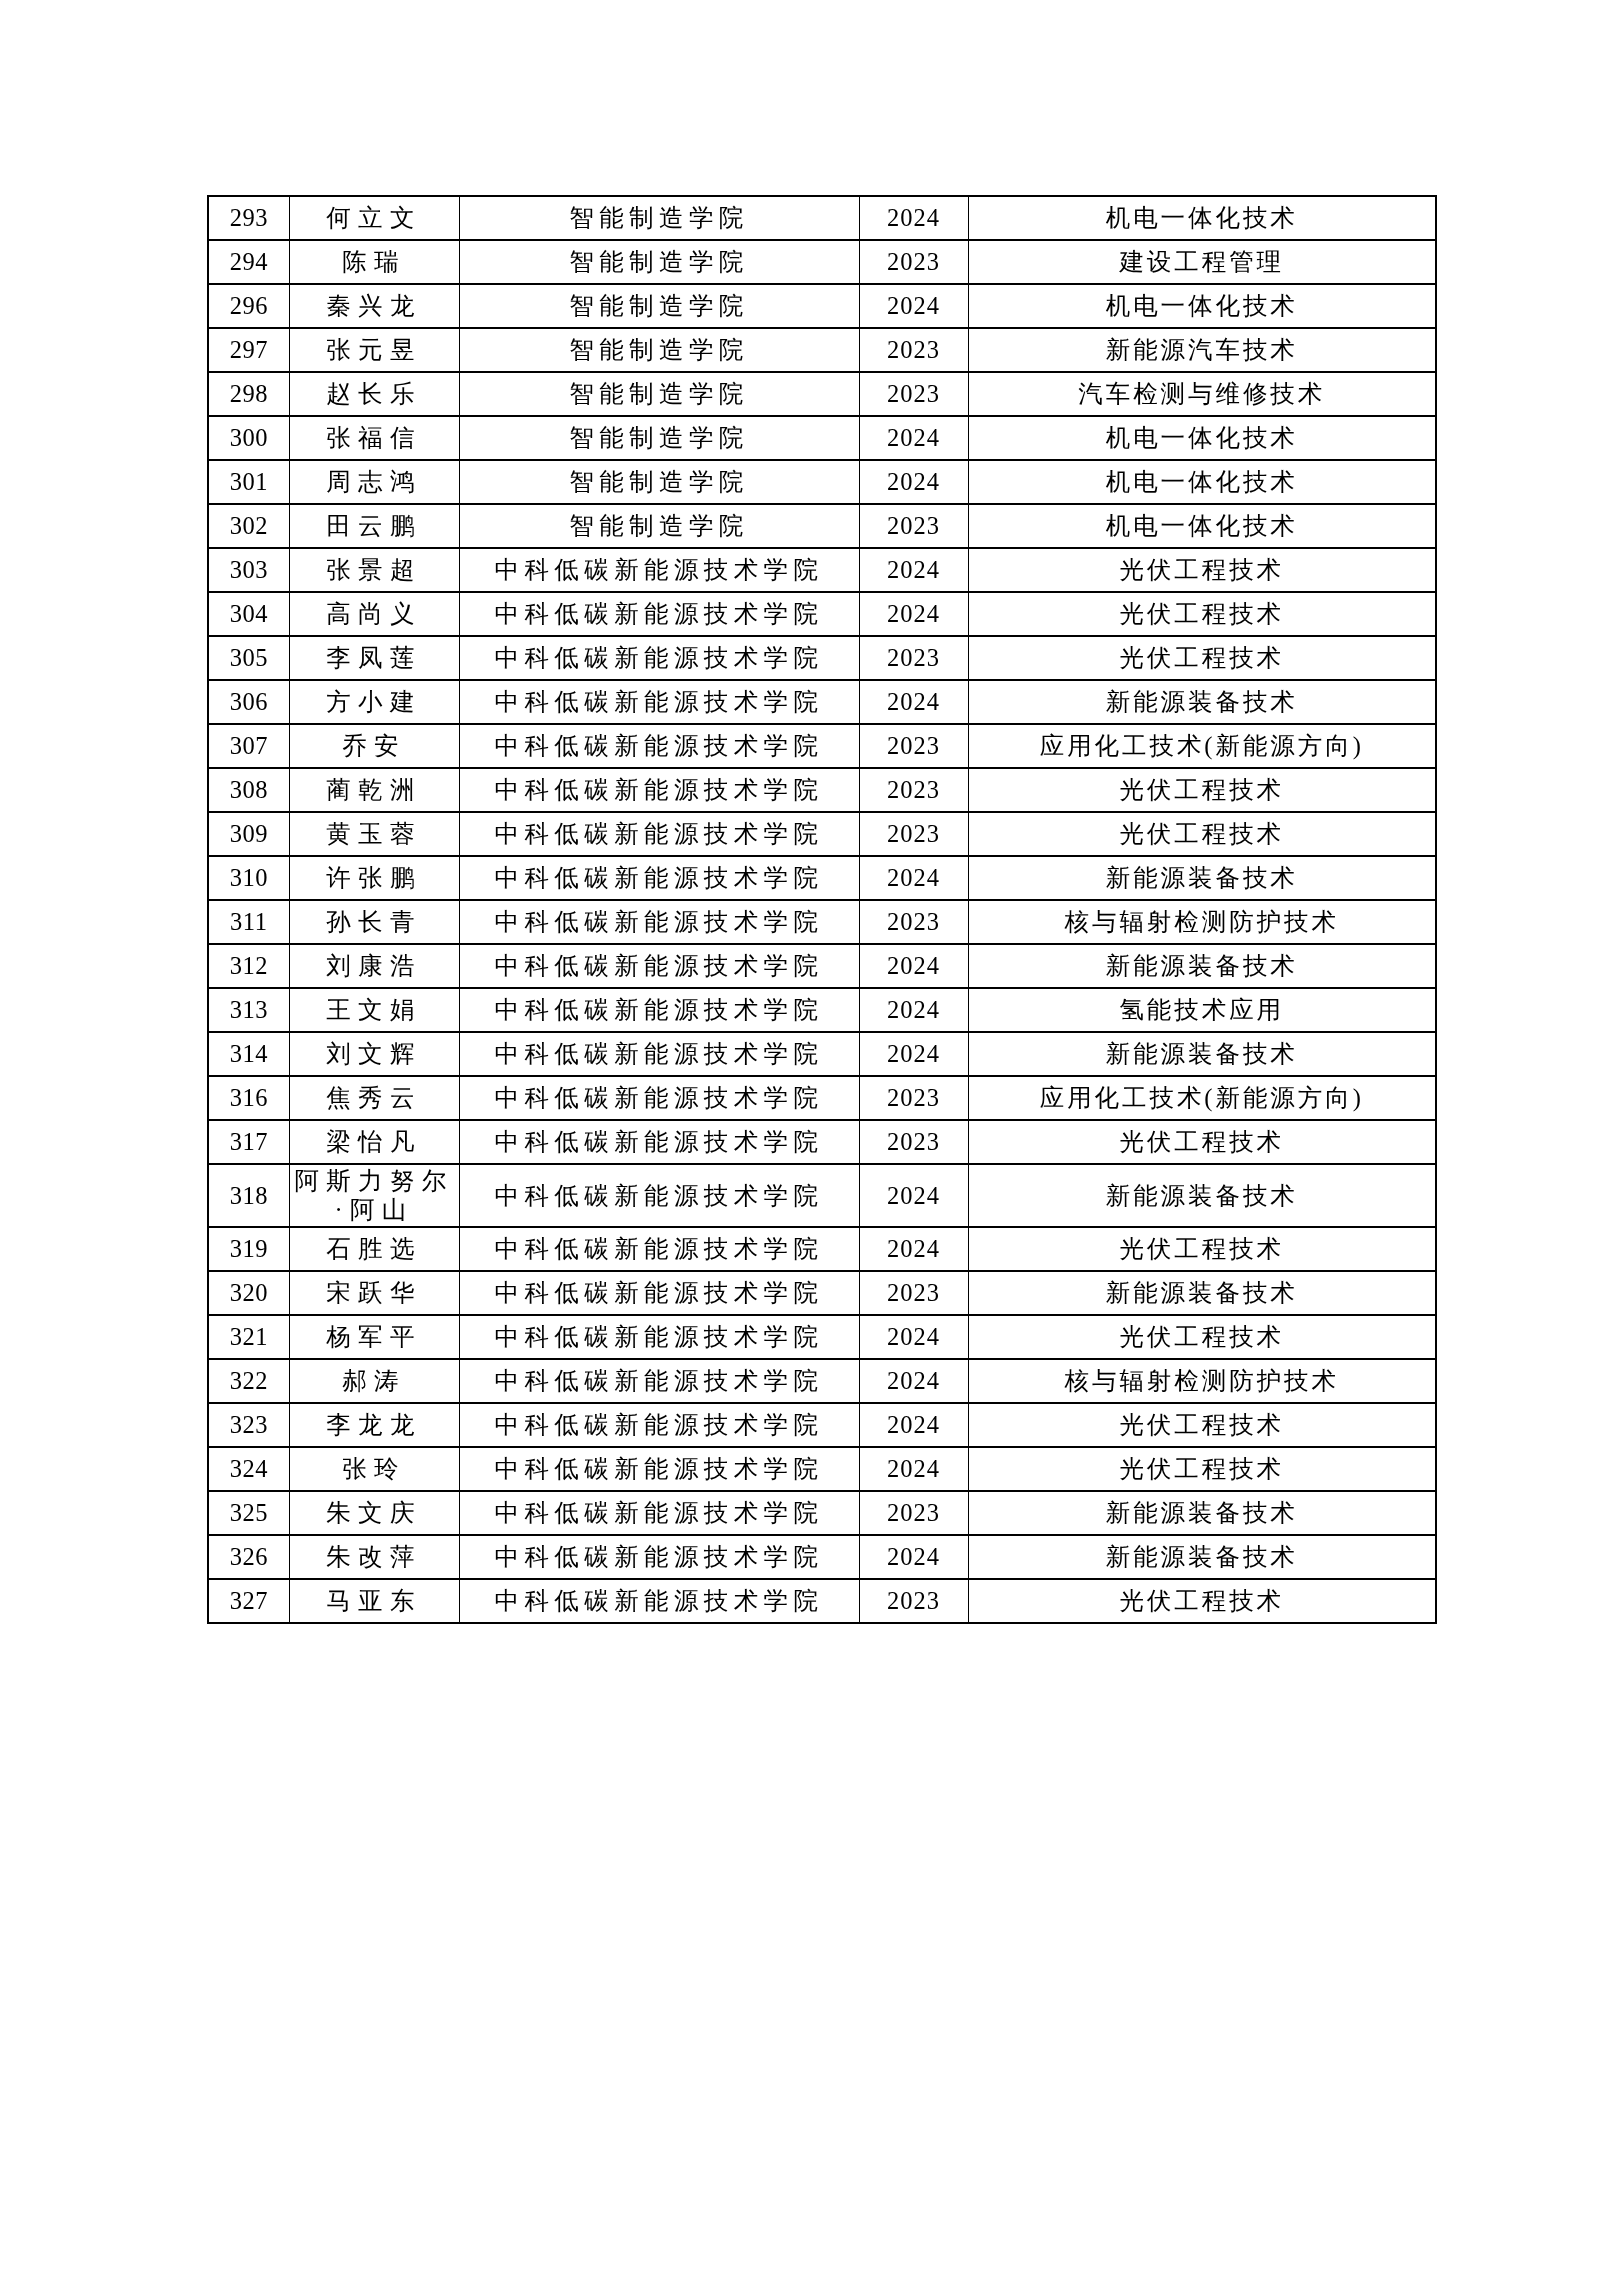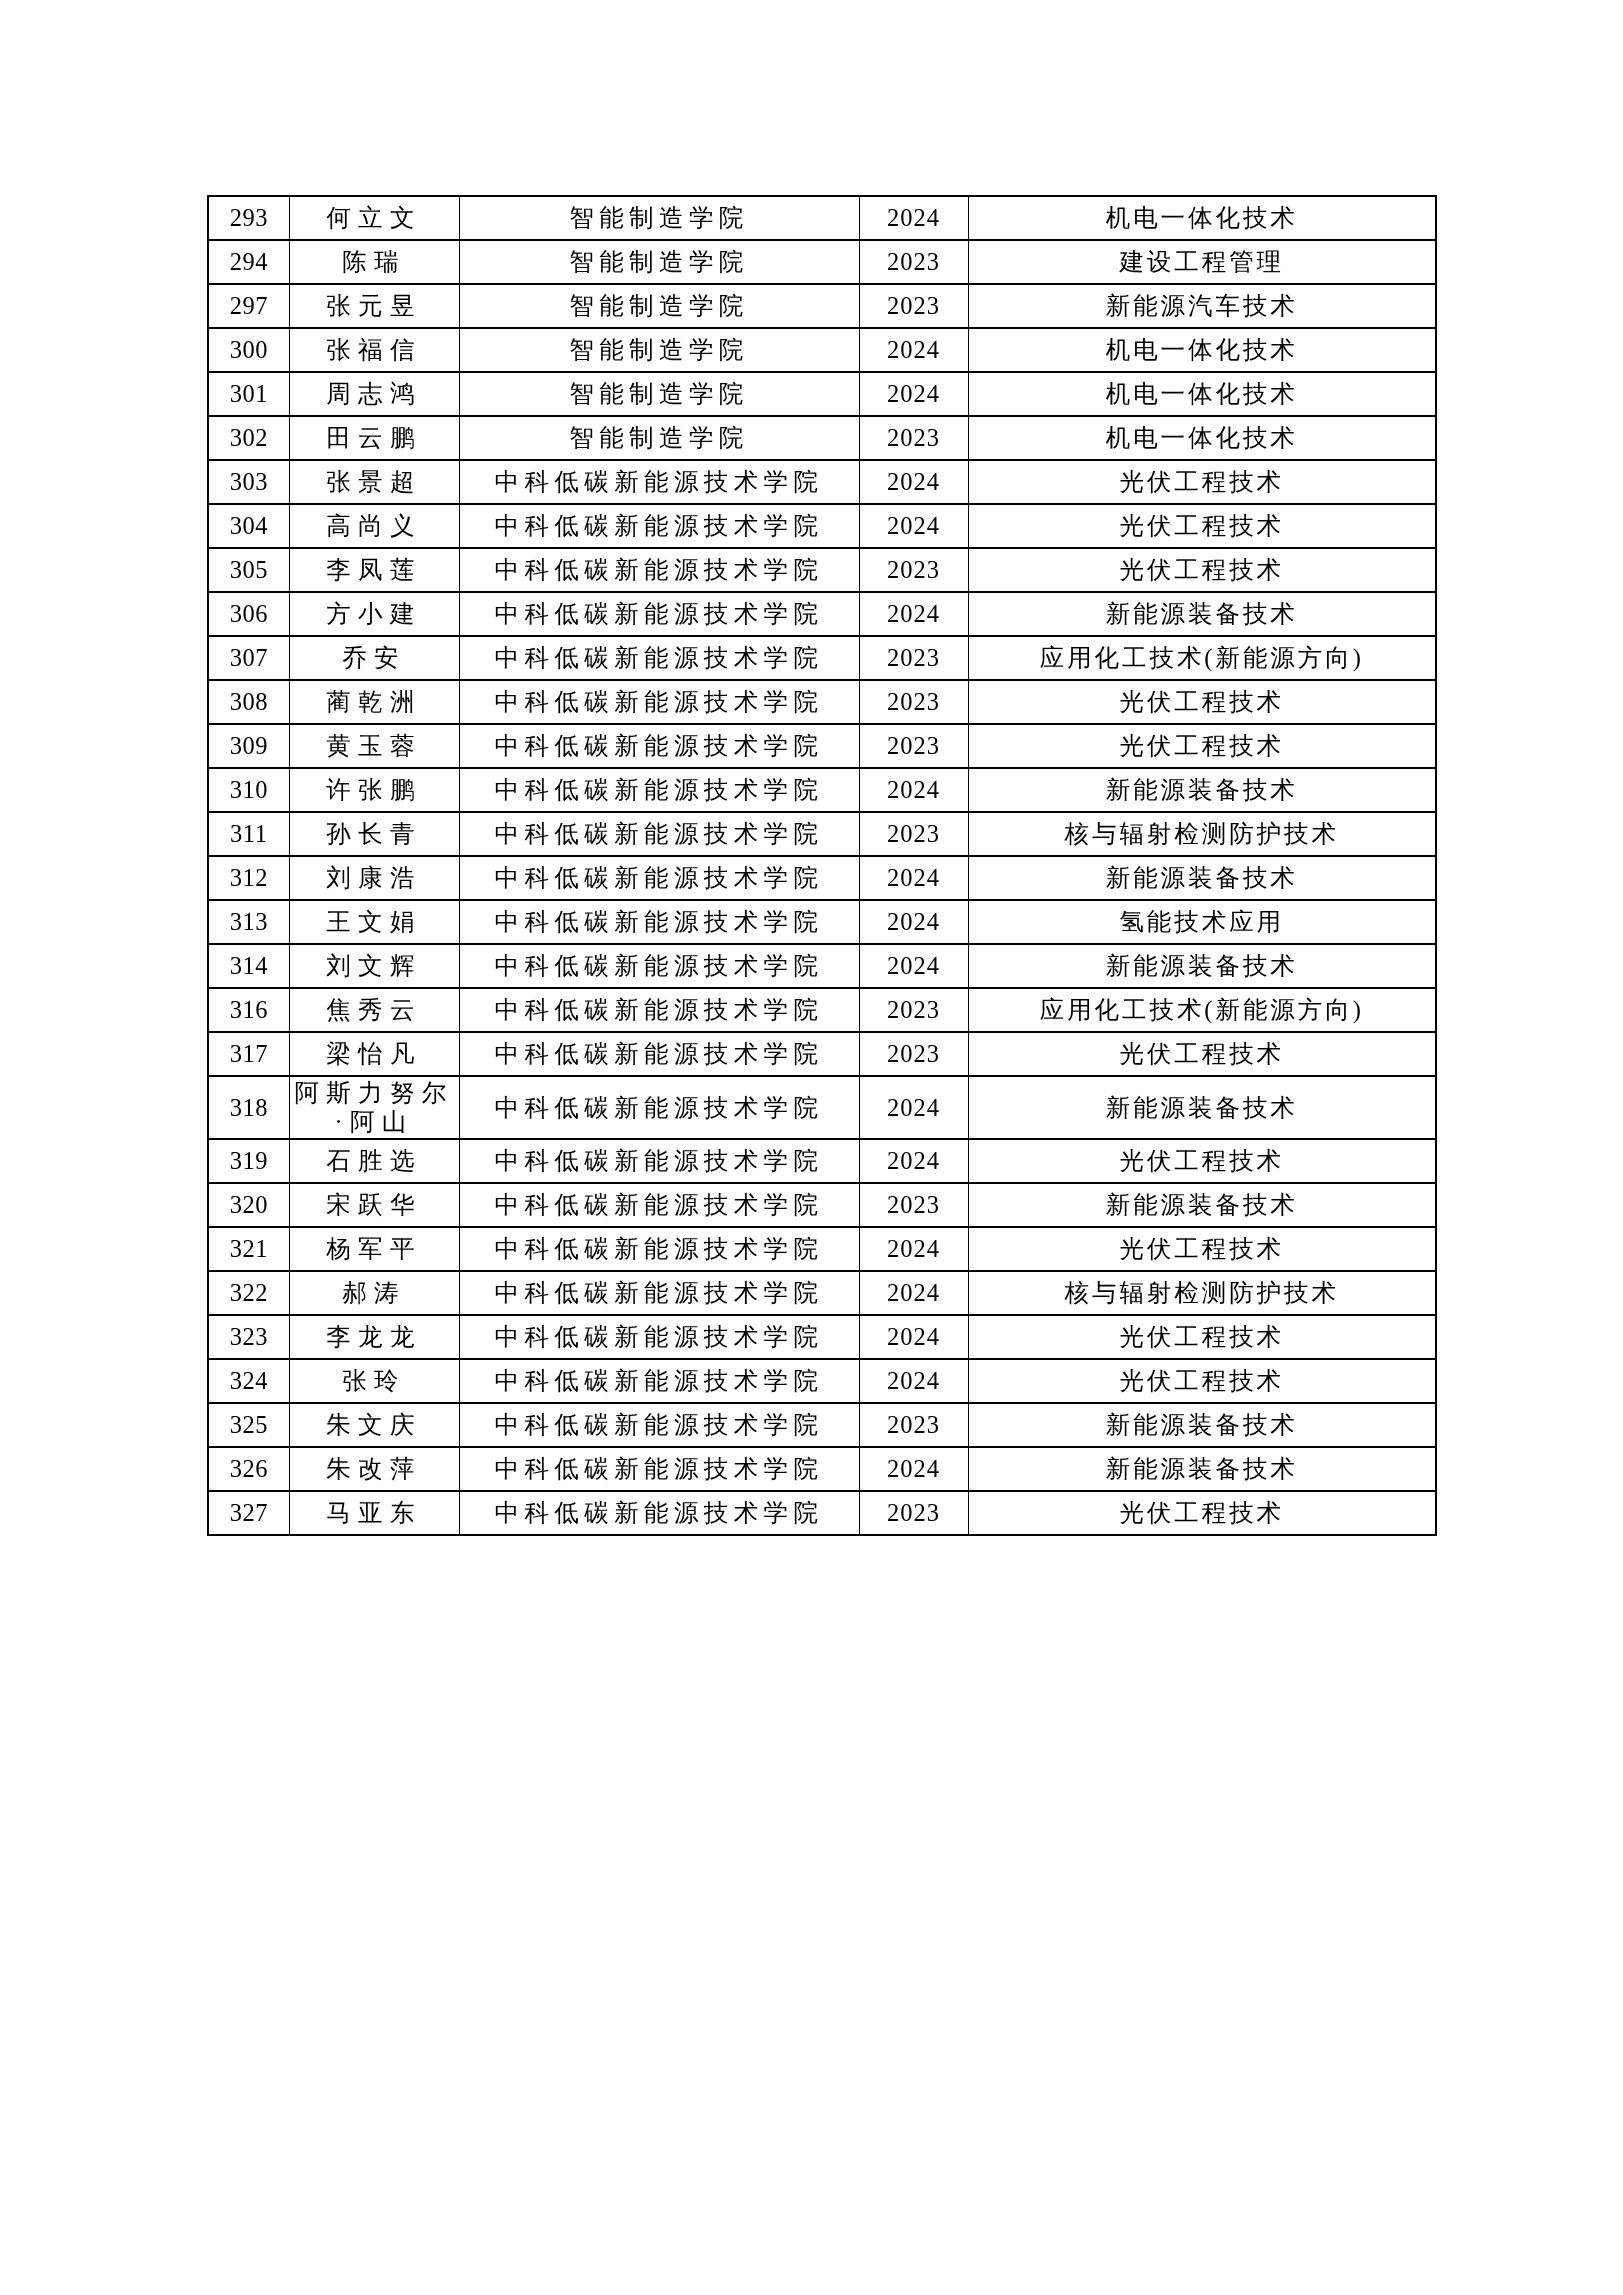--- a/index.html
+++ b/index.html
@@ -81,25 +81,39 @@
           <td class="cell-major">机电一体化技术</td>
         </tr>
         <tr>
           <td class="cell-no">294</td>
           <td class="cell-name">陈瑞</td>
           <td class="cell-college">智能制造学院</td>
           <td class="cell-year">2023</td>
           <td class="cell-major">建设工程管理</td>
         </tr>
         <tr>
+          <td class="cell-no">296</td>
+          <td class="cell-name">秦兴龙</td>
+          <td class="cell-college">智能制造学院</td>
+          <td class="cell-year">2024</td>
+          <td class="cell-major">机电一体化技术</td>
+        </tr>
+        <tr>
           <td class="cell-no">297</td>
           <td class="cell-name">张元昱</td>
           <td class="cell-college">智能制造学院</td>
           <td class="cell-year">2023</td>
           <td class="cell-major">新能源汽车技术</td>
+        </tr>
+        <tr>
+          <td class="cell-no">298</td>
+          <td class="cell-name">赵长乐</td>
+          <td class="cell-college">智能制造学院</td>
+          <td class="cell-year">2023</td>
+          <td class="cell-major">汽车检测与维修技术</td>
         </tr>
         <tr>
           <td class="cell-no">300</td>
           <td class="cell-name">张福信</td>
           <td class="cell-college">智能制造学院</td>
           <td class="cell-year">2024</td>
           <td class="cell-major">机电一体化技术</td>
         </tr>
         <tr>
           <td class="cell-no">301</td>

